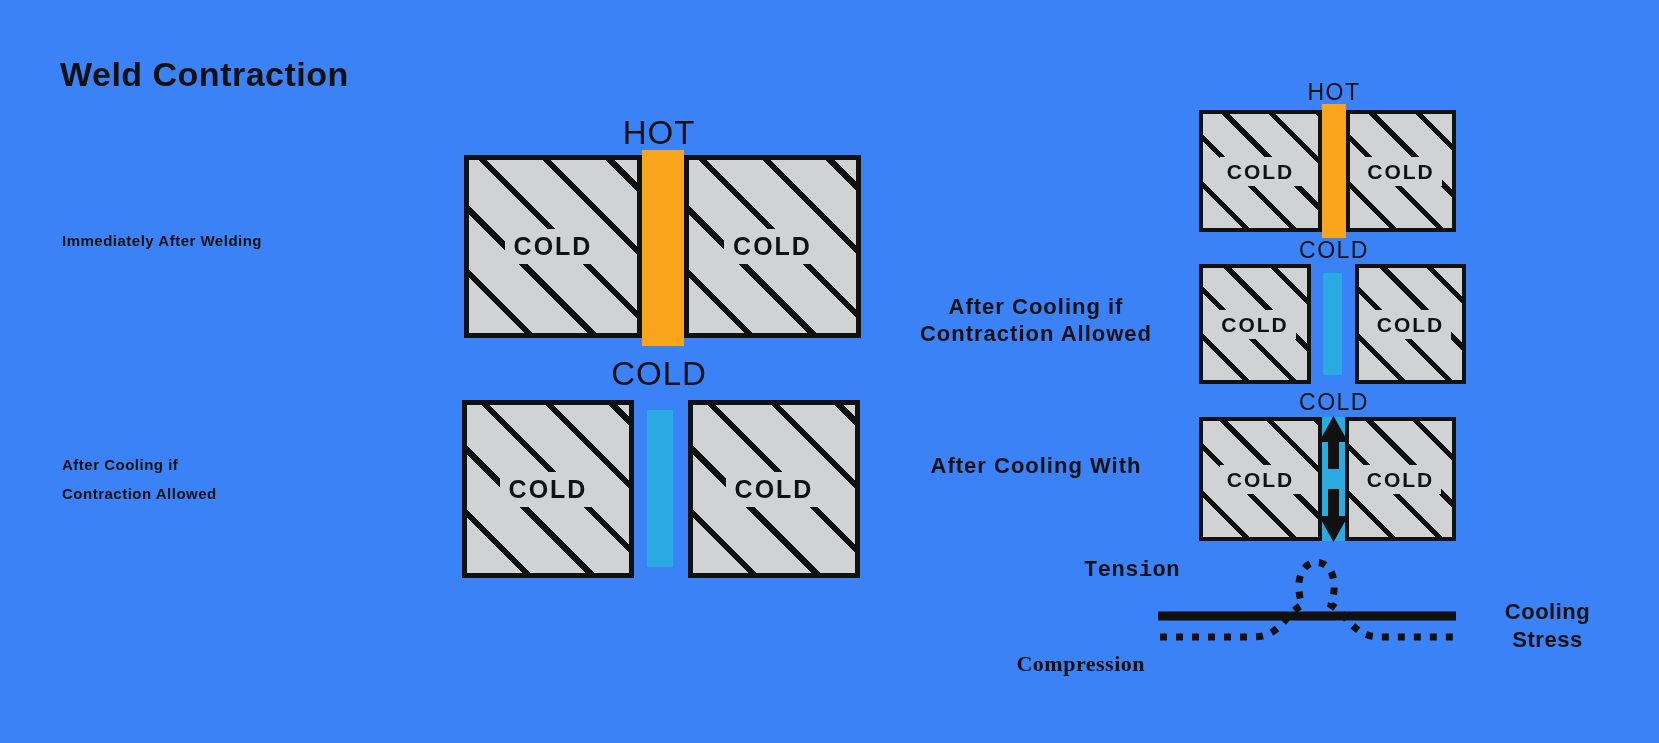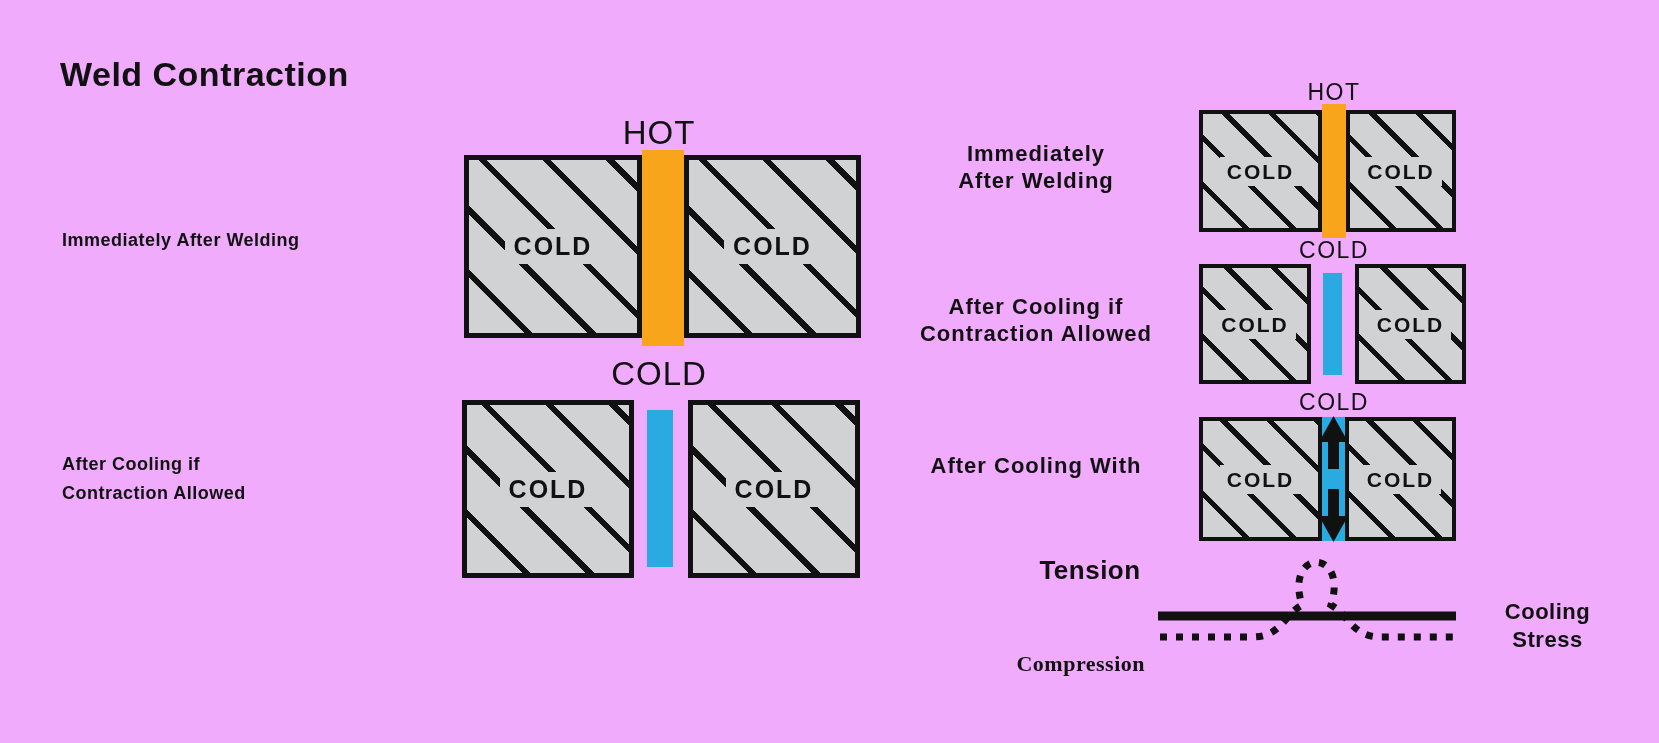--- a/index.html
+++ b/index.html
@@ -1,24 +1,24 @@
 <!DOCTYPE html>
 <html><head>
 <meta charset="utf-8">
 <style>
   html,body { margin:0; padding:0; background:#ffffff; }
   .canvas {
-    position:relative; width:1659px; height:743px; background:#f0abfc;
+    position:relative; width:1659px; height:743px; background:#3b82f6;
     font-family:"Liberation Sans", sans-serif; color:#111; overflow:hidden;
   }
 
   .page-title { position:absolute; left:60px; top:57px; font-size:34px; font-weight:700; letter-spacing:0.5px; line-height:1; }
 
   
-  .side-label { position:absolute; font-weight:700; font-size:18px; letter-spacing:0.5px; line-height:29px; }
+  .side-label { position:absolute; font-weight:700; font-size:15px; letter-spacing:0.5px; line-height:29px; }
   .l-label1 { left:62px; top:226px; }
   .l-label2 { left:62px; top:450px; }
   .r-label { position:absolute; left:878px; width:316px; text-align:center; font-weight:700; font-size:22px; letter-spacing:1px; line-height:27px; }
   .r-label1 { top:140px; }
   .r-label2 { top:293px; }
   .r-label3 { top:452px; }
 
   
   .diagram-title { position:absolute; text-align:center; font-weight:400; line-height:1; letter-spacing:1px; }
   .t-big { width:220px; left:549px; font-size:33px; }
@@ -59,21 +59,21 @@
   .weld { position:absolute; }
   .hot  { background:#F9A51B; }
   .cool { background:#29ABE2; }
   .w-l1 { left:642px; top:150px; width:42px; height:196px; }
   .w-l2 { left:647px; top:410px; width:26px; height:157px; }
   .w-r1 { left:1322px; top:104px; width:24px; height:134px; }
   .w-r2 { left:1323px; top:273px; width:19px; height:102px; }
   .w-r3 { left:1322px; top:417px; width:23px; height:124px; }
 
   
-  .tension { left:1000px; top:556px; width:180px; text-align:center; font-size:26px; letter-spacing:0.5px; }
+  .tension { left:1000px; top:556px; width:180px; text-align:right; font-size:22px; letter-spacing:0.5px;font-family:Liberation Mono, monospace; }
   .compression { left:950px; top:649px; width:195px; text-align:right; font-size:22px; letter-spacing:0.5px;font-family:Liberation Serif, serif; }
   .legend { position:absolute; left:1460px; top:598px; width:175px; text-align:center; font-weight:700; font-size:22px; letter-spacing:0.5px; line-height:28px; }
 
   svg.overlay { position:absolute; left:0; top:0; pointer-events:none; }
   .ink { fill:#111; }
   .stroke-ink { stroke:#111; fill:none; }
 </style>
 </head>
 <body>
 
@@ -97,24 +97,20 @@
   </div>
   <div class="diagram-title t-big t-l2">COLD</div>
   <div class="weld cool w-l2"></div>
   <div class="plate p-l2a">
     <span class="plate-label">COLD</span>
   </div>
   <div class="plate p-l2b">
     <span class="plate-label">COLD</span>
   </div>
 
-  <div class="r-label r-label1">
-    <div>Immediately</div>
-    <div>After Welding</div>
-  </div>
   <div class="diagram-title t-small t-r1">HOT</div>
   <div class="weld hot w-r1"></div>
   <div class="plate small p-r1a">
     <span class="plate-label">COLD</span>
   </div>
   <div class="plate small p-r1b">
     <span class="plate-label">COLD</span>
   </div>
 
   <div class="r-label r-label2">

